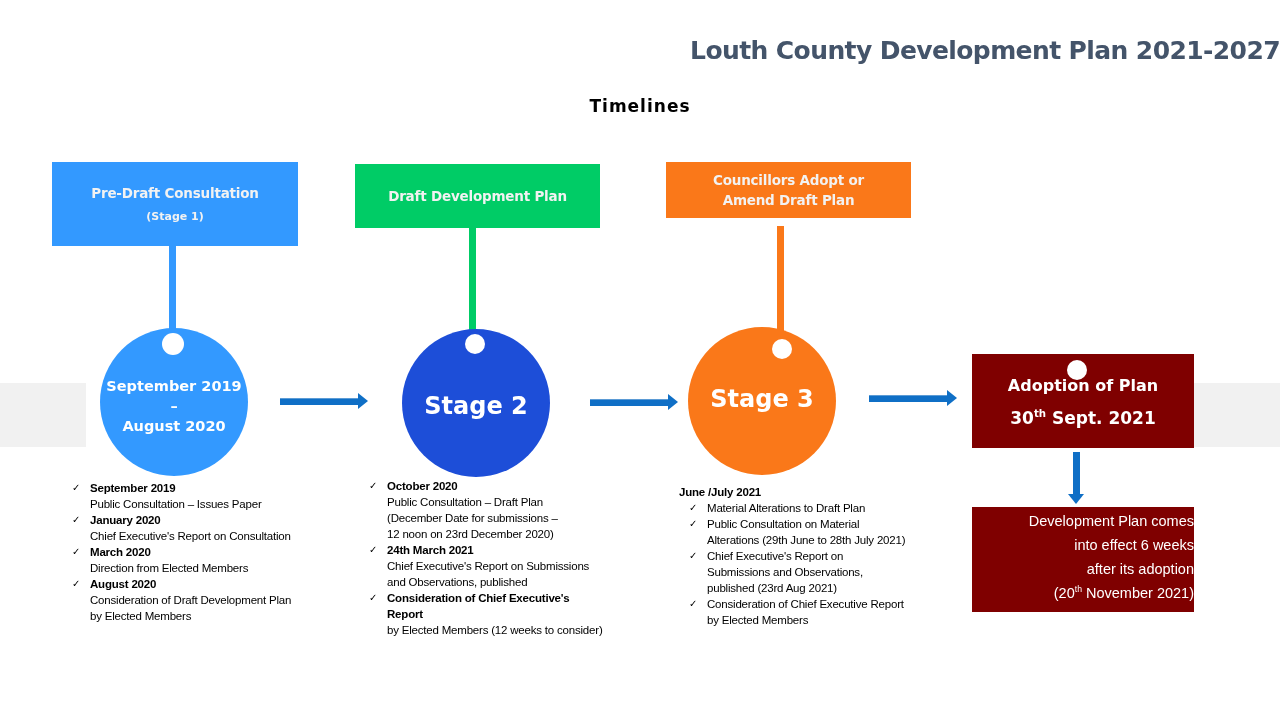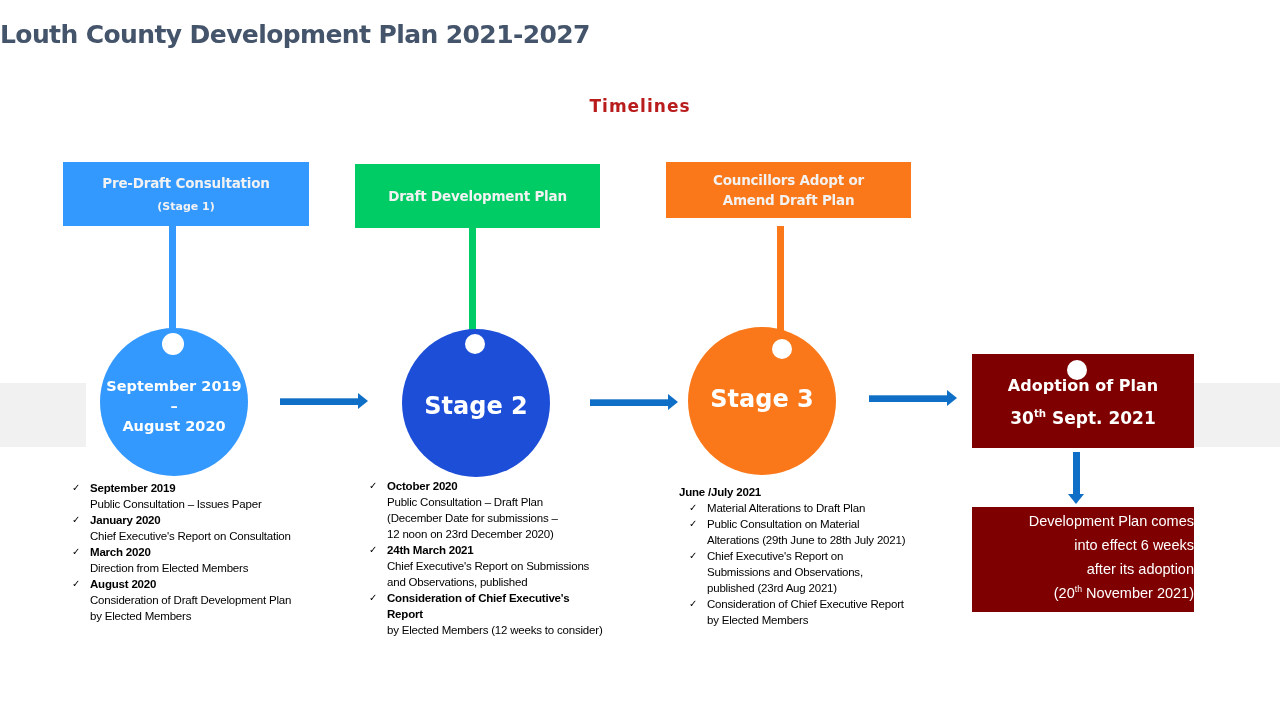--- a/index.html
+++ b/index.html
@@ -1,21 +1,21 @@
 <!DOCTYPE html>
 <html><head>
 <meta charset="utf-8">
 <style>
   * { box-sizing: border-box; margin: 0; padding: 0; }
   html, body { width: 1280px; height: 720px; background: #ffffff; overflow: hidden; }
   body { position: relative; font-family: "Liberation Sans", sans-serif; }
   .abs { position: absolute; }
 
-  .title { left: 0; top: 20px; width: 1280px; text-align: left; font-family: "DejaVu Sans", sans-serif; font-weight: bold; font-size: 25px; color: #44546a; letter-spacing: -0.6px; }
-  .subtitle { left: 0; top: 96px; width: 1280px; text-align: center; font-family: "DejaVu Sans", sans-serif; font-weight: bold; font-size: 17px; color: #b91c1c; letter-spacing: 1px; }
+  .title { left: 0; top: 36px; width: 1280px; text-align: right; font-family: "DejaVu Sans", sans-serif; font-weight: bold; font-size: 25px; color: #44546a; letter-spacing: -0.6px; }
+  .subtitle { left: 0; top: 96px; width: 1280px; text-align: center; font-family: "DejaVu Sans", sans-serif; font-weight: bold; font-size: 17px; color: #000000; letter-spacing: 1px; }
 
   .band { background: #f1f1f1; top: 383px; height: 64px; }
 
   .head-box { color: #f2f2f2; font-family: "DejaVu Sans", sans-serif; font-weight: bold; text-align: center; display: flex; flex-direction: column; justify-content: center; align-items: center; }
   .head-box .l1 { font-size: 13.5px; letter-spacing: -0.2px; line-height: 20px; }
   .head-box .l2 { font-size: 11px; line-height: 16px; margin-top: 6px; }
 
   .vline { width: 7px; }
 
   .circle { border-radius: 50%; display: flex; align-items: center; justify-content: center; flex-direction: column; color: #ffffff; font-family: "DejaVu Sans", sans-serif; font-weight: bold; text-align: center; }
@@ -48,21 +48,21 @@
 </style>
 </head>
 <body>
 
 <div class="abs title">Louth County Development Plan 2021-2027</div>
 <div class="abs subtitle">Timelines</div>
 
 <div class="abs band" style="left:0;width:86px;"></div>
 <div class="abs band" style="left:1194px;width:86px;"></div>
 
-<div class="abs head-box" style="left:63px;top:162px;width:246px;height:64px;background:#3399ff;">
+<div class="abs head-box" style="left:52px;top:162px;width:246px;height:84px;background:#3399ff;">
   <div class="l1">Pre-Draft Consultation</div>
   <div class="l2">(Stage 1)</div>
 </div>
 <div class="abs vline" style="left:169px;top:226px;height:106px;background:#3399ff;"></div>
 <div class="abs circle" style="left:100px;top:328px;width:148px;height:148px;background:#3399ff;">
   <div class="small" style="margin-top:8px;">September 2019</div>
   <div class="small">–</div>
   <div class="small">August 2020</div>
 </div>
 <div class="abs dot" style="left:162px;top:333px;"></div>

